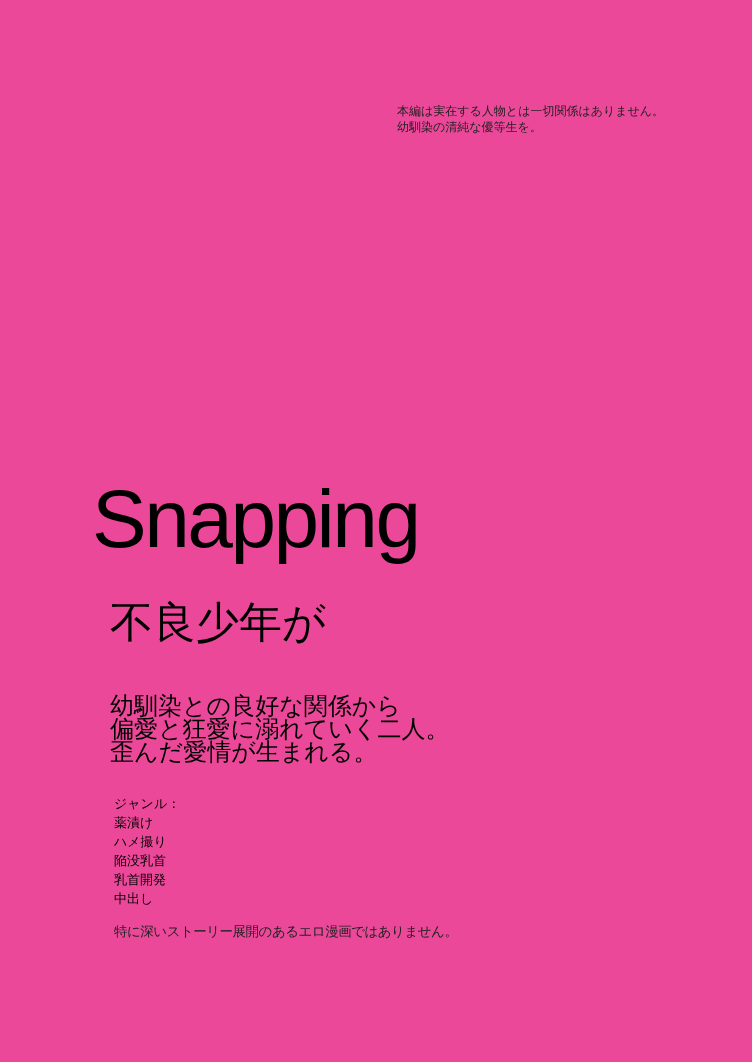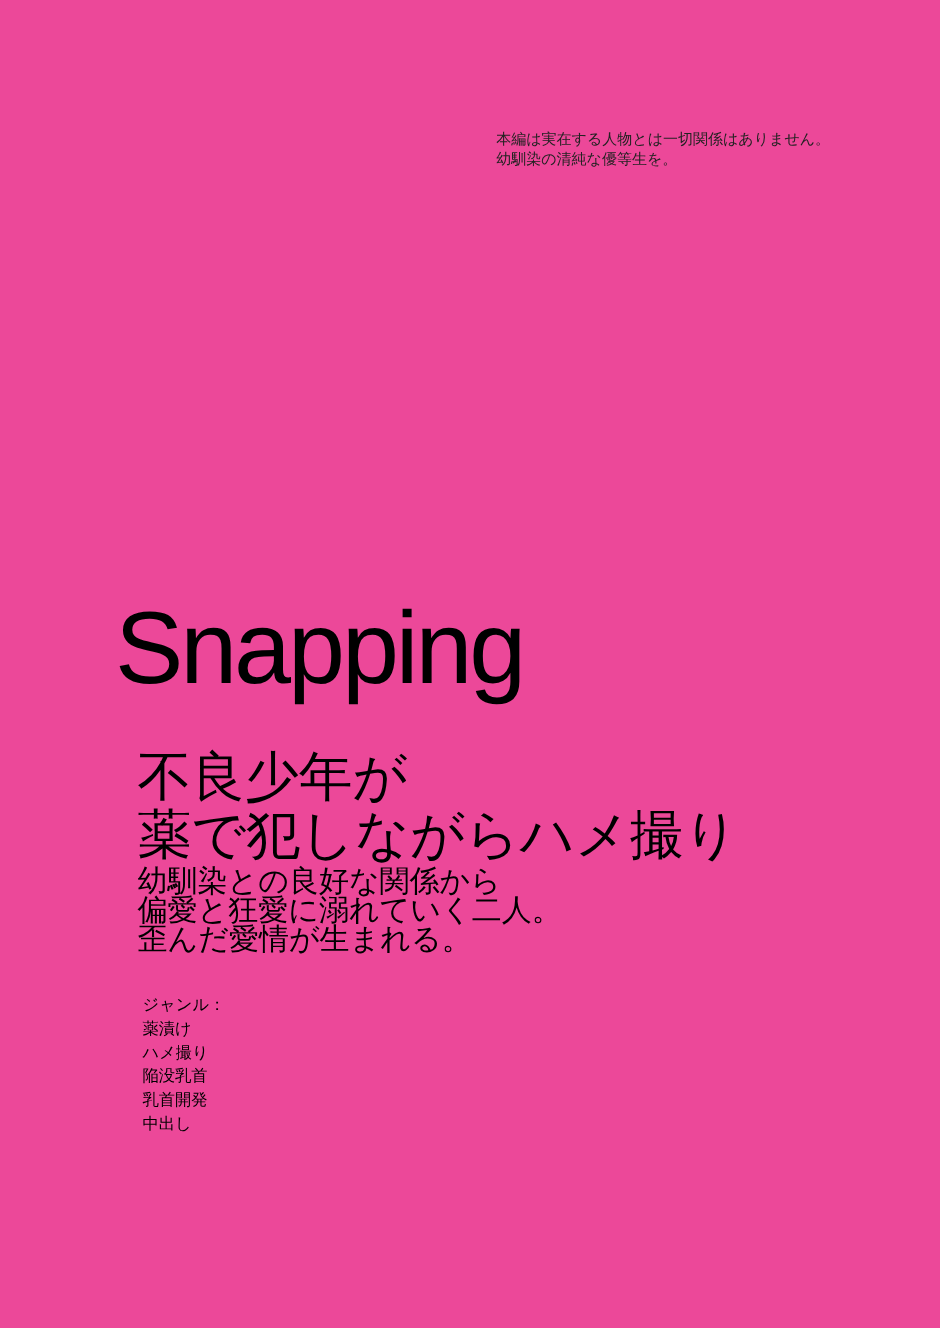--- a/index.html
+++ b/index.html
@@ -99,34 +99,34 @@
 
   <div class="disclaimer">
     <div>本編は実在する人物とは一切関係はありません。</div>
     <div>幼馴染の清純な優等生を。</div>
   </div>
 
   <h1 class="main-title">Snapping</h1>
 
   <div class="subtitle">
     <div>不良少年が</div>
-    <div>薬で犯しながらハメ撮り</div>
   </div>
 
   <div class="description">
     <div>幼馴染との良好な関係から</div>
     <div>偏愛と狂愛に溺れていく二人。</div>
     <div>歪んだ愛情が生まれる。</div>
   </div>
 
   <div class="genre">
     <div>ジャンル：</div>
     <ul>
       <li>薬漬け</li>
       <li>ハメ撮り</li>
       <li>陥没乳首</li>
       <li>乳首開発</li>
       <li>中出し</li>
     </ul>
   </div>
 
+  <p class="footnote">特に深いストーリー展開のあるエロ漫画ではありません。</p>
 
 </div>
 
 </body></html>

